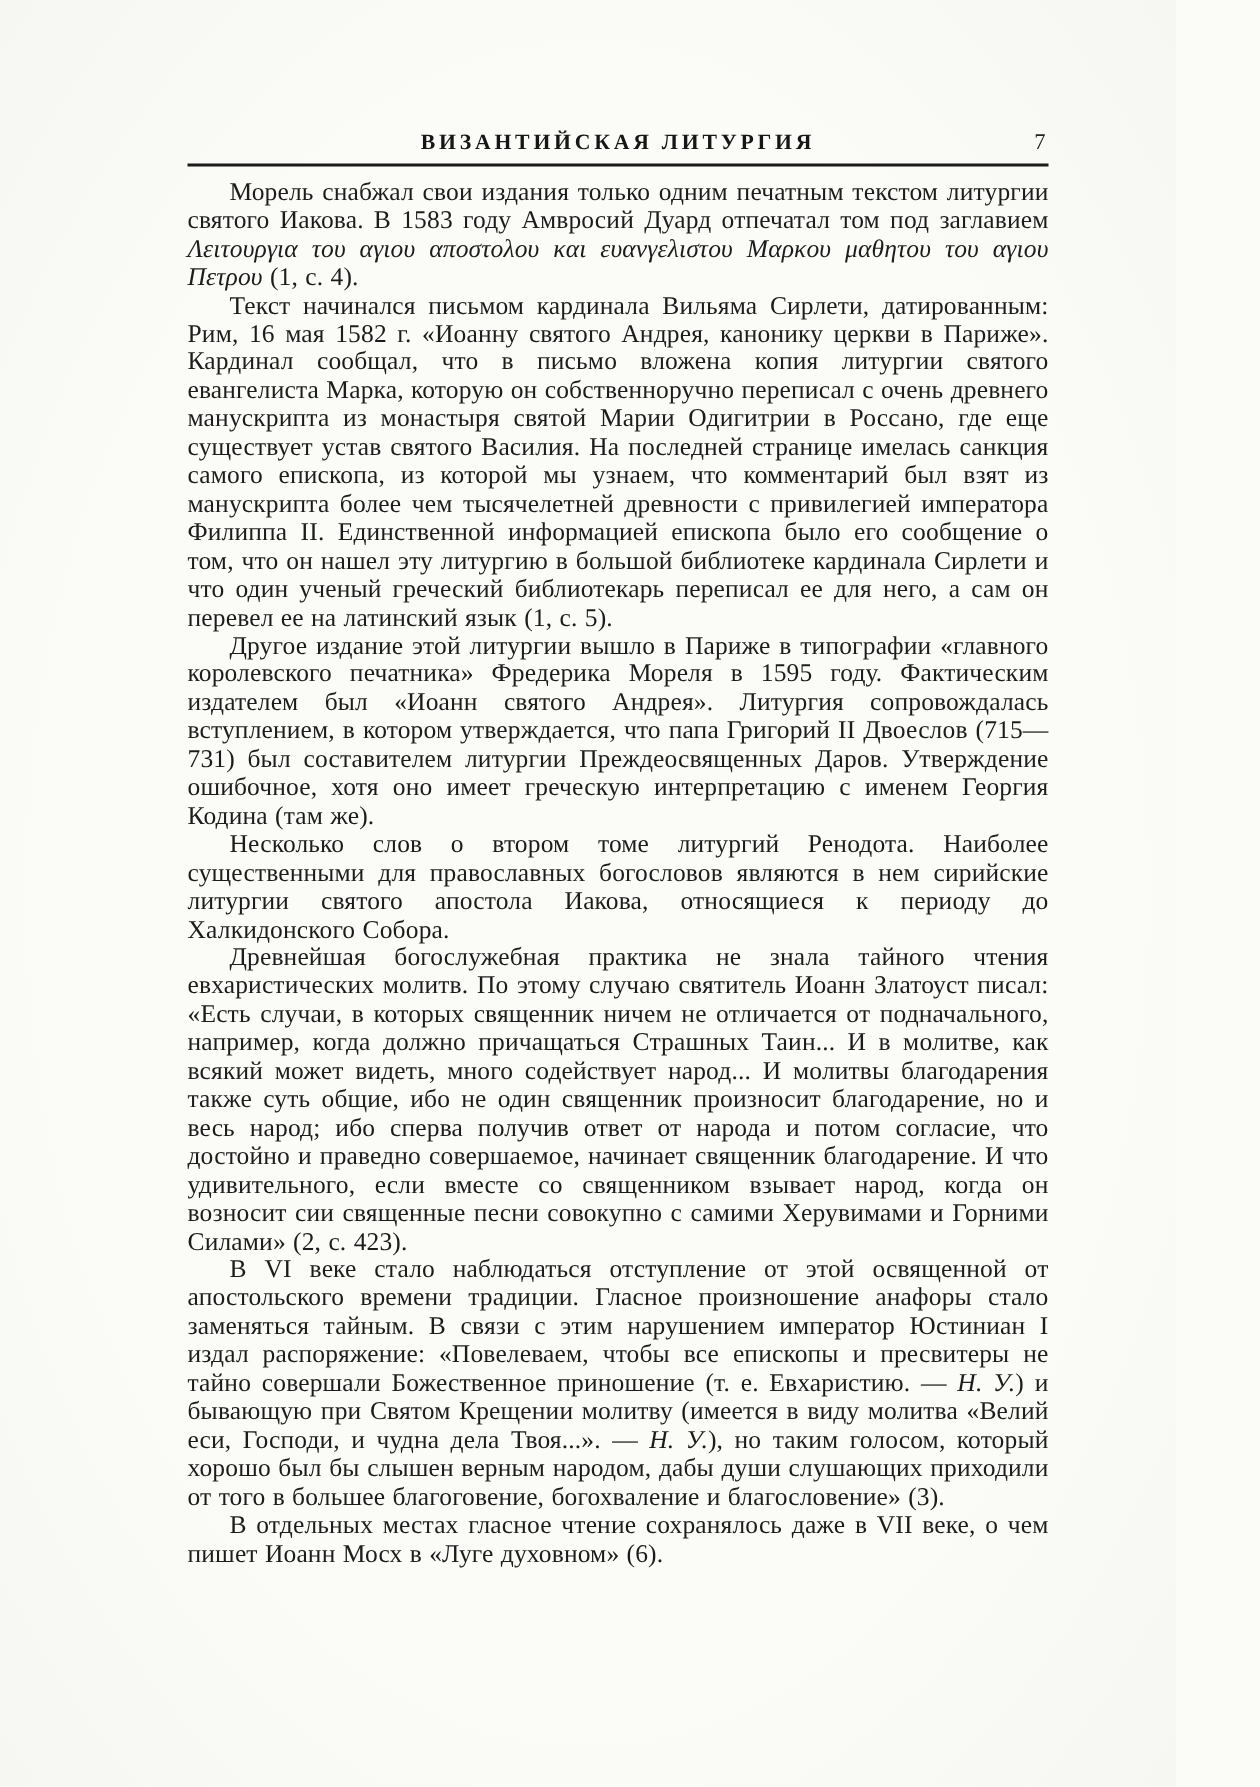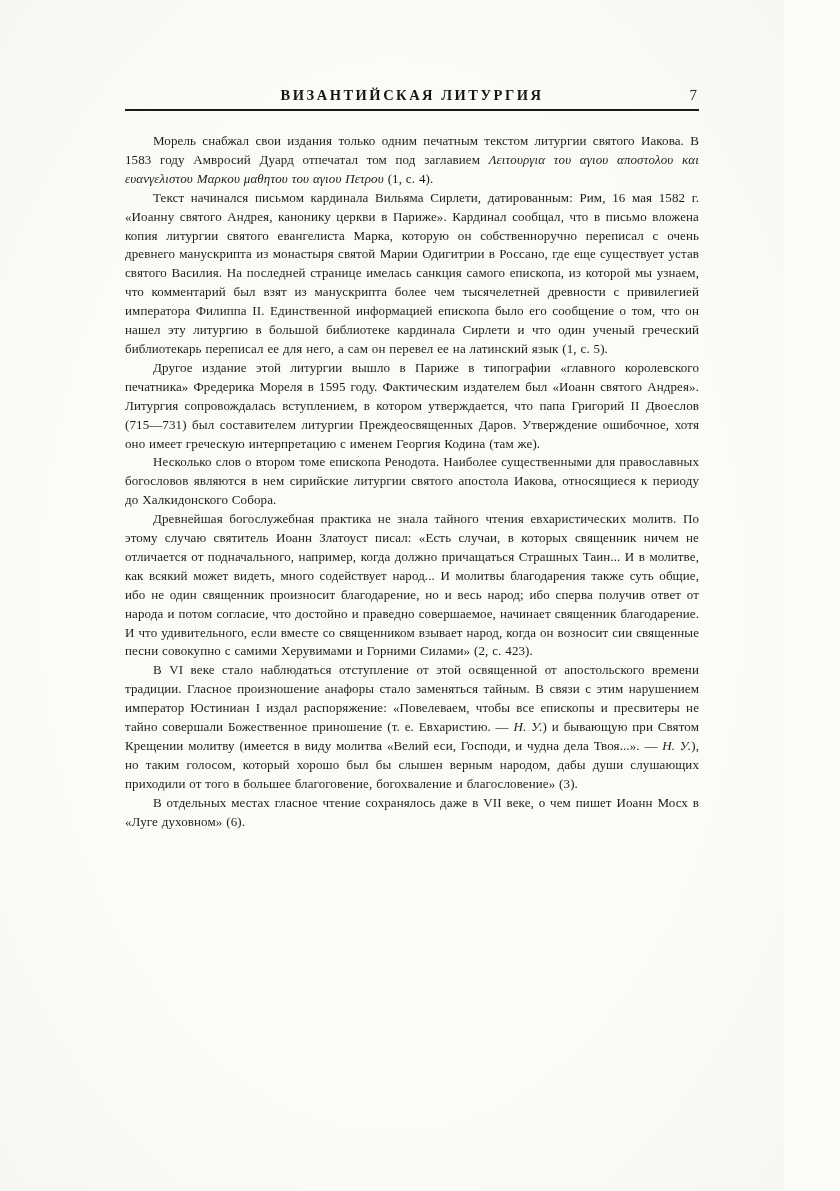--- a/index.html
+++ b/index.html
@@ -43,22 +43,22 @@
     font-size: 15px;
     line-height: 18px;
     color: #222;
   }
   .header-rule {
     border: 0;
     border-top: 2px solid #1a1a1a;
     margin: 5px 0 0 0;
   }
   .text-block {
-    margin-top: 21px;
-    font-size: 13px;
+    margin-top: 8px;
+    font-size: 17px;
     line-height: 18.9px;
     text-align: justify;
     letter-spacing: 0.1px;
     word-spacing: 0.5px;
   }
   p.para {
     margin: 0;
     text-indent: 28px;
   }
   .italic {
@@ -71,18 +71,18 @@
 <div class="page">
   <div class="header">
     <div class="header-title">ВИЗАНТИЙСКАЯ ЛИТУРГИЯ</div>
     <div class="page-number">7</div>
   </div>
   <hr class="header-rule">
   <div class="text-block">
       <p class="para"><span>Морель снабжал свои издания только одним печатным текстом литургии святого Иакова. В 1583 году Амвросий Дуард отпечатал том под заглавием </span><span class="italic">Λειτουργια του αγιου αποστολου και ευανγελιστου Μαρκου μαθητου του αγιου Πετρου</span><span> (1, с. 4).</span></p>
       <p class="para"><span>Текст начинался письмом кардинала Вильяма Сирлети, датированным: Рим, 16 мая 1582 г. «Иоанну святого Андрея, канонику церкви в Париже». Кардинал сообщал, что в письмо вложена копия литургии святого евангелиста Марка, которую он собственноручно переписал с очень древнего манускрипта из монастыря святой Марии Одигитрии в Россано, где еще существует устав святого Василия. На последней странице имелась санкция самого епископа, из которой мы узнаем, что комментарий был взят из манускрипта более чем тысячелетней древности с привилегией императора Филиппа II. Единственной информацией епископа было его сообщение о том, что он нашел эту литургию в большой библиотеке кардинала Сирлети и что один ученый греческий библиотекарь переписал ее для него, а сам он перевел ее на латинский язык (1, с. 5).</span></p>
       <p class="para"><span>Другое издание этой литургии вышло в Париже в типографии «главного королевского печатника» Фредерика Мореля в 1595 году. Фактическим издателем был «Иоанн святого Андрея». Литургия сопровождалась вступлением, в котором утверждается, что папа Григорий II Двоеслов (715—731) был составителем литургии Преждеосвященных Даров. Утверждение ошибочное, хотя оно имеет греческую интерпретацию с именем Георгия Кодина (там же).</span></p>
-      <p class="para"><span>Несколько слов о втором томе епископа Ренодота. Наиболее существенными для православных богословов являются в нем сирийские литургии святого апостола Иакова, относящиеся к периоду до Халкидонского Собора.</span></p>
+      <p class="para"><span>Несколько слов о втором томе литургий Ренодота. Наиболее существенными для православных богословов являются в нем сирийские литургии святого апостола Иакова, относящиеся к периоду до Халкидонского Собора.</span></p>
       <p class="para"><span>Древнейшая богослужебная практика не знала тайного чтения евхаристических молитв. По этому случаю святитель Иоанн Златоуст писал: «Есть случаи, в которых священник ничем не отличается от подначального, например, когда должно причащаться Страшных Таин... И в молитве, как всякий может видеть, много содействует народ... И молитвы благодарения также суть общие, ибо не один священник произносит благодарение, но и весь народ; ибо сперва получив ответ от народа и потом согласие, что достойно и праведно совершаемое, начинает священник благодарение. И что удивительного, если вместе со священником взывает народ, когда он возносит сии священные песни совокупно с самими Херувимами и Горними Силами» (2, с. 423).</span></p>
       <p class="para"><span>В VI веке стало наблюдаться отступление от этой освященной от апостольского времени традиции. Гласное произношение анафоры стало заменяться тайным. В связи с этим нарушением император Юстиниан I издал распоряжение: «Повелеваем, чтобы все епископы и пресвитеры не тайно совершали Божественное приношение (т. е. Евхаристию. — </span><span class="italic">Н. У.</span><span>) и бывающую при Святом Крещении молитву (имеется в виду молитва «Велий еси, Господи, и чудна дела Твоя...». — </span><span class="italic">Н. У.</span><span>), но таким голосом, который хорошо был бы слышен верным народом, дабы души слушающих приходили от того в большее благоговение, богохваление и благословение» (3).</span></p>
       <p class="para"><span>В отдельных местах гласное чтение сохранялось даже в VII веке, о чем пишет Иоанн Мосх в «Луге духовном» (6).</span></p>
     </div>
 </div>
 
 </body></html>

